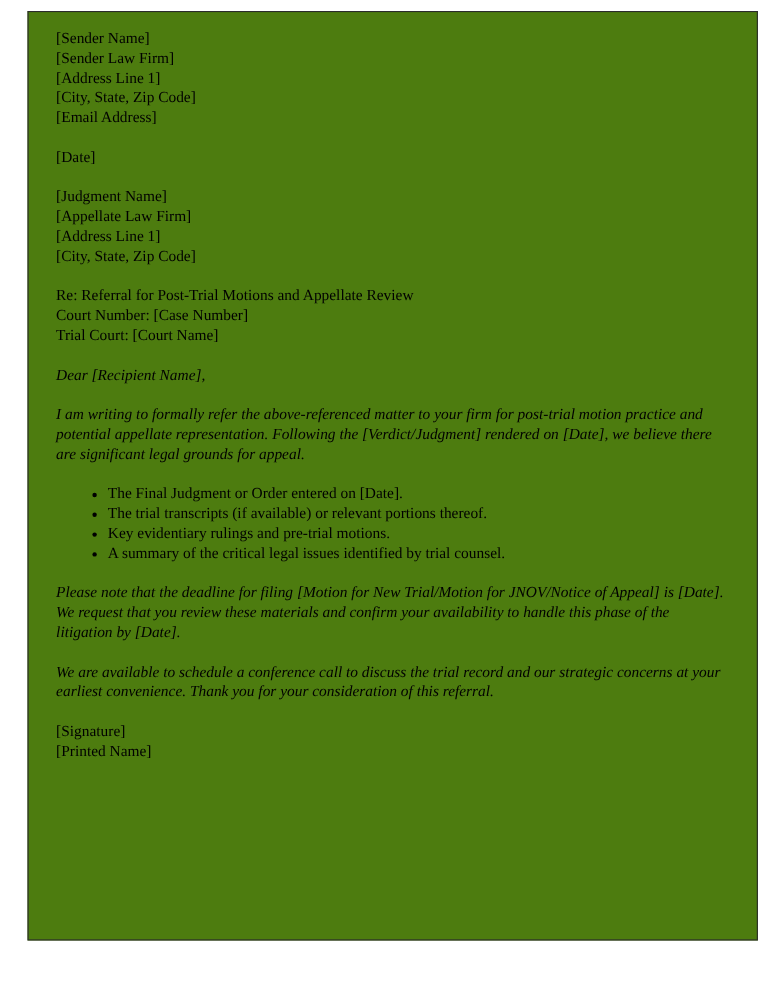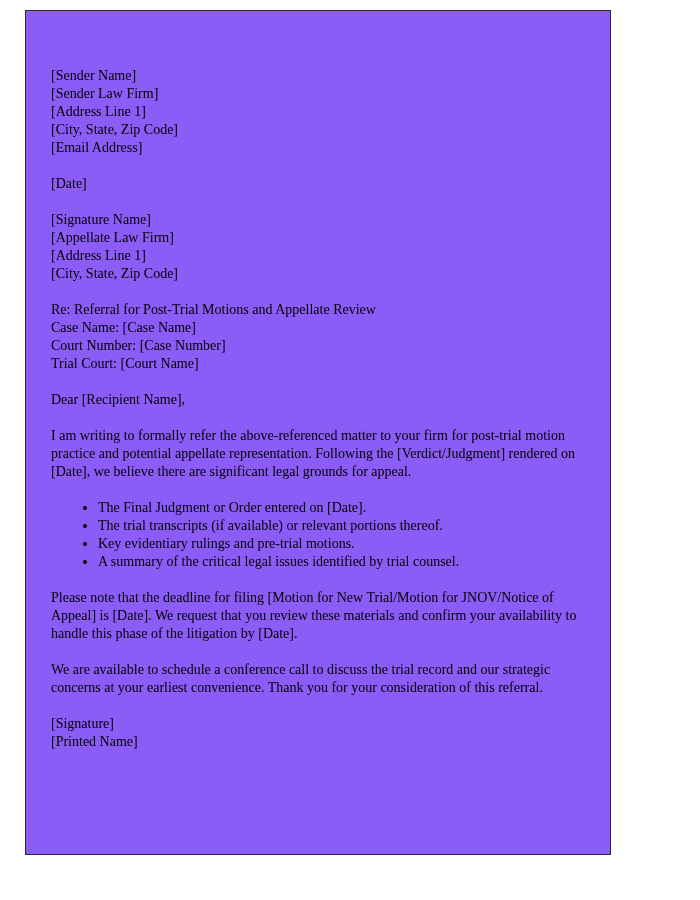--- a/index.html
+++ b/index.html
@@ -7,42 +7,43 @@
     width: 700px;
     height: 900px;
     background: #ffffff;
     font-family: "Liberation Serif", "DejaVu Serif", serif;
     color: #000000;
   }
   .page-frame {
     position: absolute;
     left: 25px;
     top: 10px;
-    width: 586px;
+    width: 664px;
     height: 845px;
     border: 1px solid #2b2b2b;
-    background: #8b5cf6;
-    padding: 56px 25px 20px 25px;
+    background: #4d7c0f;
+    padding: 16px 25px 20px 25px;
     overflow: hidden;
   }
   .letter {
     font-size: 14px;
     line-height: 18px;
   }
   .block {
     margin-bottom: 18px;
   }
   .block:last-child {
     margin-bottom: 0;
   }
   .line {
     white-space: pre-wrap;
   }
   .para {
     margin-bottom: 18px;
+    font-style: italic;
   }
   ul.bullets {
     margin: 0 0 18px 0;
     padding-left: 47px;
   }
   ul.bullets li {
     line-height: 18px;
     list-style-type: disc;
   }
 </style>
@@ -58,29 +59,28 @@
       <div class="line">[Address Line 1]</div>
       <div class="line">[City, State, Zip Code]</div>
       <div class="line">[Email Address]</div>
     </div>
 
     <div class="block">
       <div class="line">[Date]</div>
     </div>
 
     <div class="block">
-      <div class="line">[Signature Name]</div>
+      <div class="line">[Judgment Name]</div>
       <div class="line">[Appellate Law Firm]</div>
       <div class="line">[Address Line 1]</div>
       <div class="line">[City, State, Zip Code]</div>
     </div>
 
     <div class="block">
       <div class="line">Re: Referral for Post-Trial Motions and Appellate Review</div>
-      <div class="line">Case Name: [Case Name]</div>
       <div class="line">Court Number: [Case Number]</div>
       <div class="line">Trial Court: [Court Name]</div>
     </div>
 
     <div class="para">Dear [Recipient Name],</div>
 
     <div class="para">I am writing to formally refer the above-referenced matter to your firm for post-trial motion practice and potential appellate representation. Following the [Verdict/Judgment] rendered on [Date], we believe there are significant legal grounds for appeal.</div>
 
 
     <ul class="bullets">

